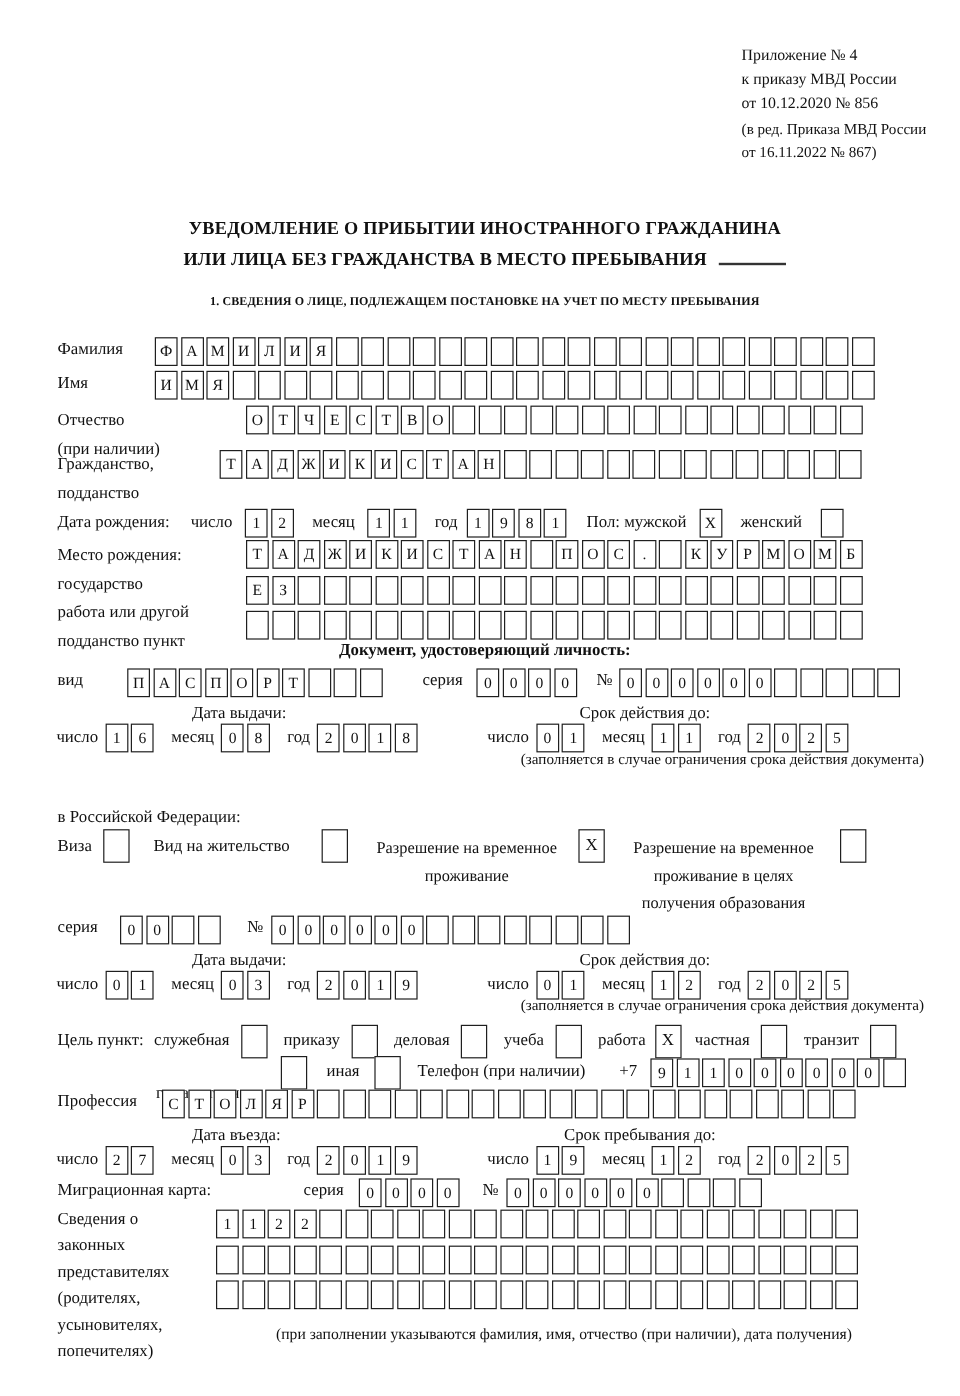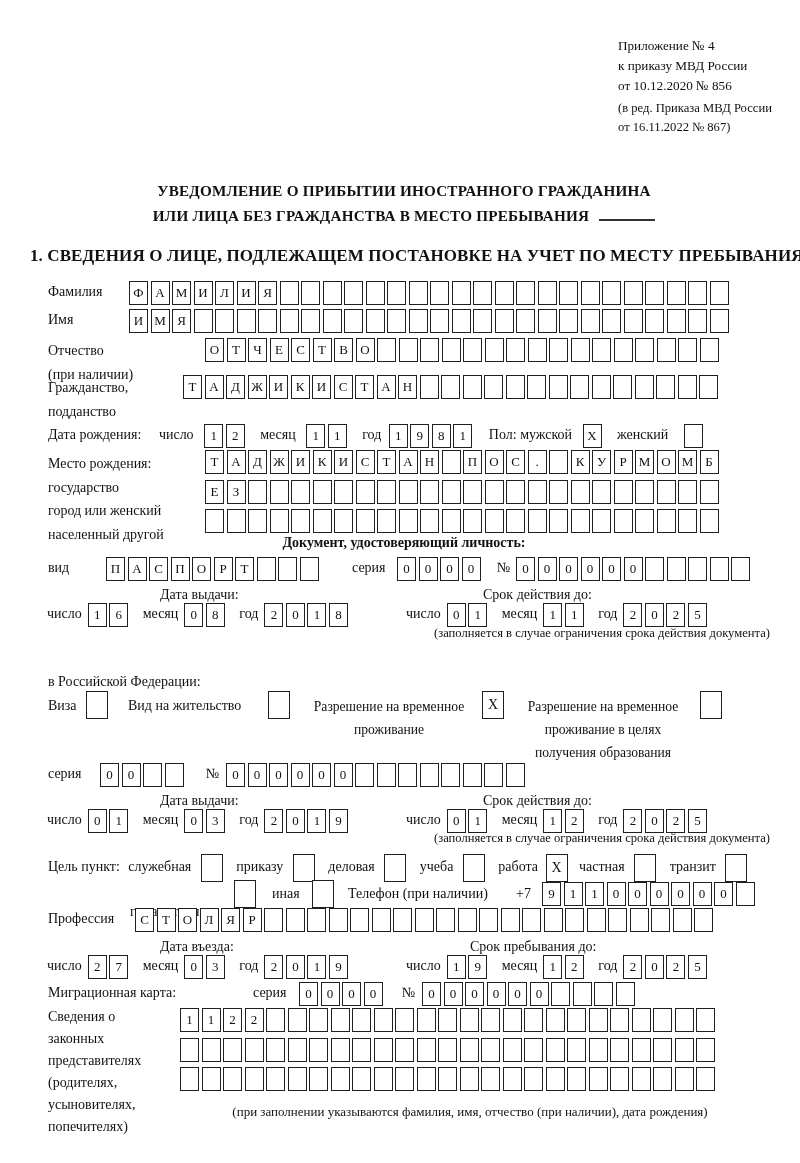--- a/index.html
+++ b/index.html
@@ -6,21 +6,21 @@
   .page{position:relative;width:800px;height:1163px;background:#fff;overflow:hidden;
         font-family:"Liberation Serif","DejaVu Serif",serif;color:#111;font-size:14px;}
   .abs{position:absolute;white-space:nowrap;}
   .b{font-weight:bold;}
   .center{text-align:center;}
   .right{text-align:right;}
   .small{font-size:12.6px;}
   .ref{font-size:13.2px;line-height:20px;}
   .refsub{font-size:12.6px;line-height:19px;margin-top:3px;}
   .title{font-size:15.2px;font-weight:bold;letter-spacing:.2px;}
-  .sechead{font-size:17px;font-weight:bold;letter-spacing:.1px;}
+  .sechead{font-size:10px;font-weight:bold;letter-spacing:.1px;}
   .cells{display:inline-flex;gap:2.5px;vertical-align:middle;}
   .cell{flex:none;width:17px;height:22px;border:1.5px solid #1f1f1f;text-align:center;
         line-height:22px;font-size:13px;background:#fff;}
   .chk .cell{width:20px;height:26px;line-height:26px;font-size:14px;}
   .dl{margin:0 7px 0 0;}
   .dg .cells{margin-right:11px;}
   .dg .dl{margin-right:6px;}
   .mlab{line-height:23.5px;}
   .cap{white-space:normal;text-align:center;font-size:13.6px;line-height:23px;}
   .uline{display:inline-block;width:56px;border-bottom:2px solid #333;height:14px;margin-left:10px;vertical-align:baseline;}
@@ -201,22 +201,22 @@
       </span>
     <span style="margin-right:12px">женский</span>
     <span class="cells">
         <span class="cell"></span>
       </span>
   </div>
 
   <div class="abs mlab" style="top:452px;left:48px">
     <div>Место рождения:</div>
     <div>государство</div>
-    <div>город или женский</div>
-    <div>населенный другой</div>
+    <div>работа или другой</div>
+    <div>подданство пункт</div>
   </div>
   <div class="abs cells" style="top:450px;left:205px">
       <span class="cell">Т</span>
       <span class="cell">А</span>
       <span class="cell">Д</span>
       <span class="cell">Ж</span>
       <span class="cell">И</span>
       <span class="cell">К</span>
       <span class="cell">И</span>
       <span class="cell">С</span>
@@ -676,15 +676,15 @@
       <span class="cell"></span>
       <span class="cell"></span>
       <span class="cell"></span>
       <span class="cell"></span>
       <span class="cell"></span>
       <span class="cell"></span>
       <span class="cell"></span>
       <span class="cell"></span>
       <span class="cell"></span>
     </div>
-  <div class="abs small center" style="top:1104px;left:170px;width:600px;font-size:13px">(при заполнении указываются фамилия, имя, отчество (при наличии), дата рождения)</div>
+  <div class="abs small center" style="top:1104px;left:170px;width:600px;font-size:13px">(при заполнении указываются фамилия, имя, отчество (при наличии), дата получения)</div>
 
 </div>
 
 </body></html>

